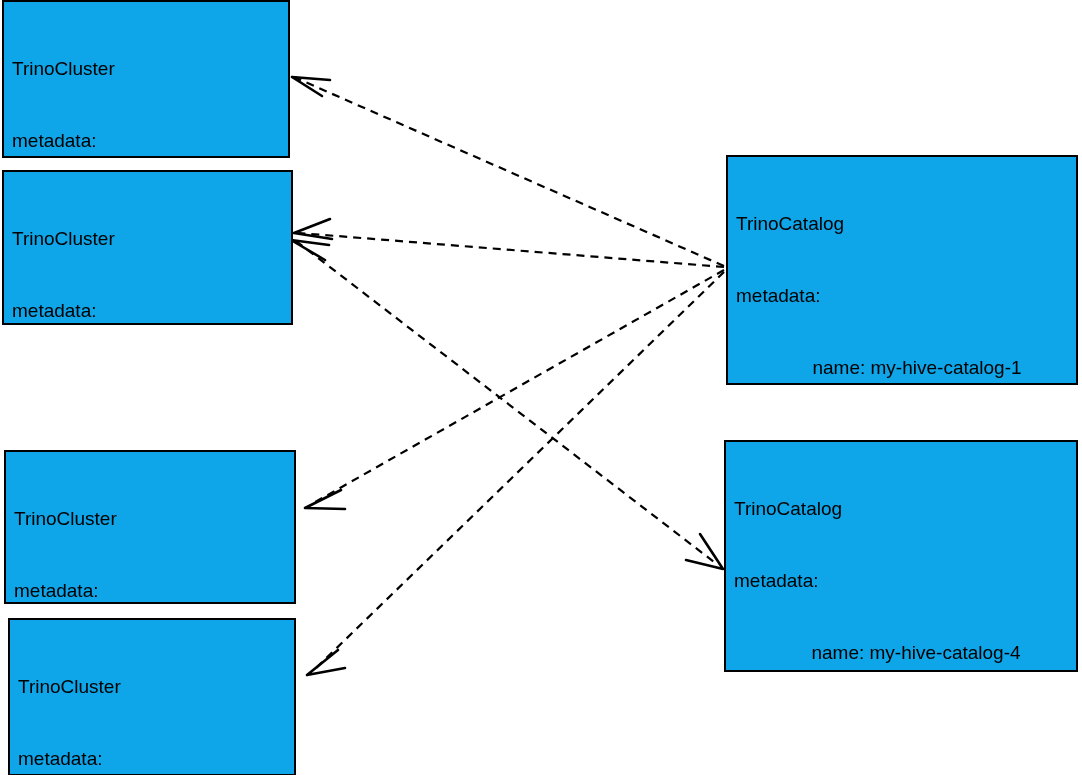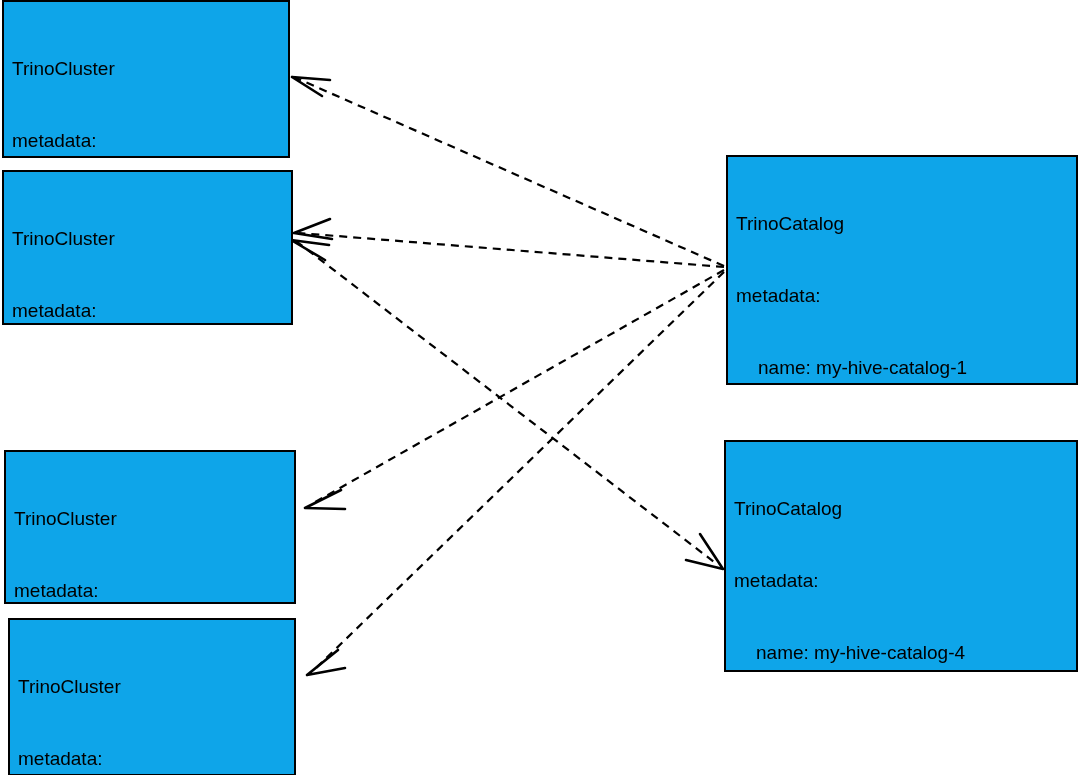--- a/index.html
+++ b/index.html
@@ -42,21 +42,21 @@
     font-family: "Liberation Sans", sans-serif;
     font-size: 19px;
     line-height: 24px;
     color: #000000;
     white-space: pre;
   }
   .code-line {
     display: block;
     white-space: pre;
   }
-  .indent-1 { padding-left: 22px; }
+  .indent-1 { padding-left: 22px; text-align: center; }
 </style>
 </head>
 <body>
 
 <div id="diagram-canvas">
 
   <svg class="edge-layer" viewBox="0 0 1082 775" width="1082" height="775" xmlns="http://www.w3.org/2000/svg">
 
     <g>
       <path d="M 724,266 L 296,78" fill="none" stroke="#000000" stroke-width="2.2" stroke-dasharray="8,6"></path>

